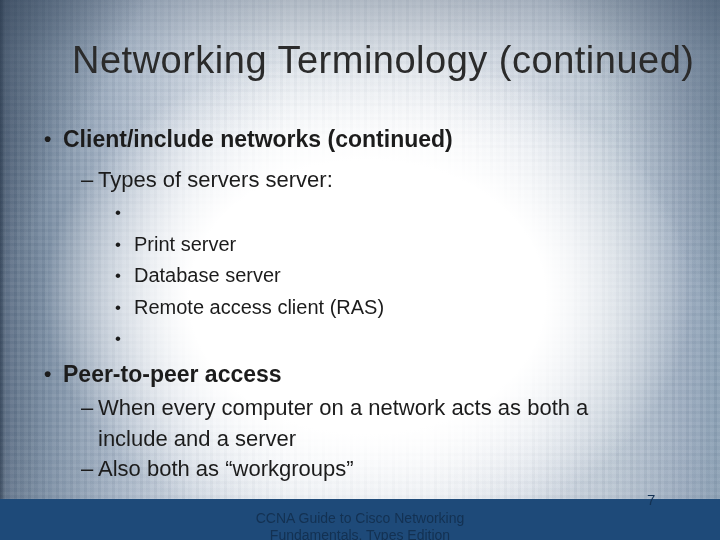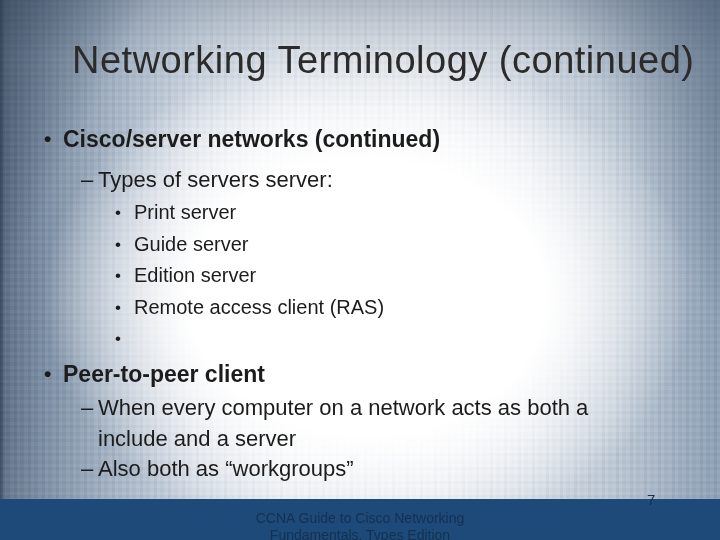--- a/index.html
+++ b/index.html
@@ -98,53 +98,52 @@
 </style>
 </head>
 <body>
 
 <div class="slide">
 
   <h1 class="title">Networking Terminology (continued)</h1>
 
   <div class="row l1 l1a">
     <span class="marker">•</span>
-    <span class="text">Cisco/server networks (continued)</span>
+    <span class="text">Client/include networks (continued)</span>
   </div>
 
   <div class="row l2 l2a">
     <span class="marker">–</span>
     <span class="text">Types of servers server:</span>
   </div>
 
   <ul class="l3-list">
     <li>
       <span class="marker">•</span>
+    </li>
+    <li>
+      <span class="marker">•</span>
       <span class="text">Print server</span>
     </li>
     <li>
       <span class="marker">•</span>
-      <span class="text">Guide server</span>
-    </li>
-    <li>
-      <span class="marker">•</span>
-      <span class="text">Edition server</span>
+      <span class="text">Database server</span>
     </li>
     <li>
       <span class="marker">•</span>
       <span class="text">Remote access client (RAS)</span>
     </li>
     <li>
       <span class="marker">•</span>
     </li>
   </ul>
 
   <div class="row l1 l1b">
     <span class="marker">•</span>
-    <span class="text">Peer-to-peer client</span>
+    <span class="text">Peer-to-peer access</span>
   </div>
 
   <div class="row l2 l2b">
     <span class="marker">–</span>
     <span class="text">When every computer on a network acts as both a include and a server</span>
   </div>
 
   <div class="row l2 l2c">
     <span class="marker">–</span>
     <span class="text">Also both as “workgroups”</span>

